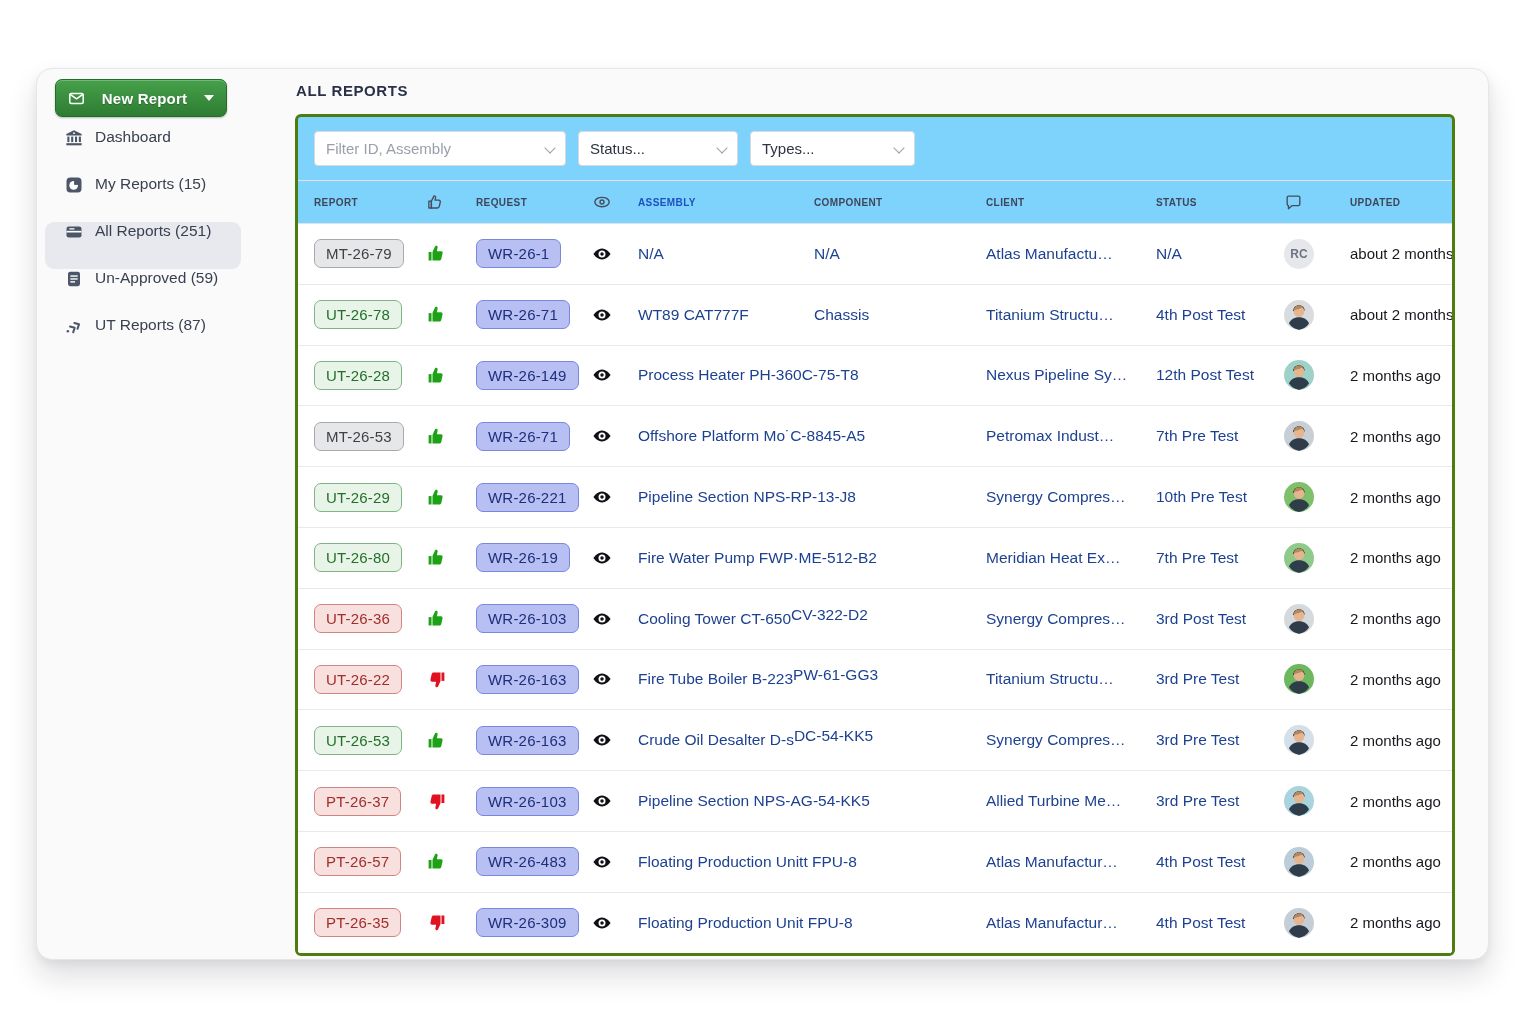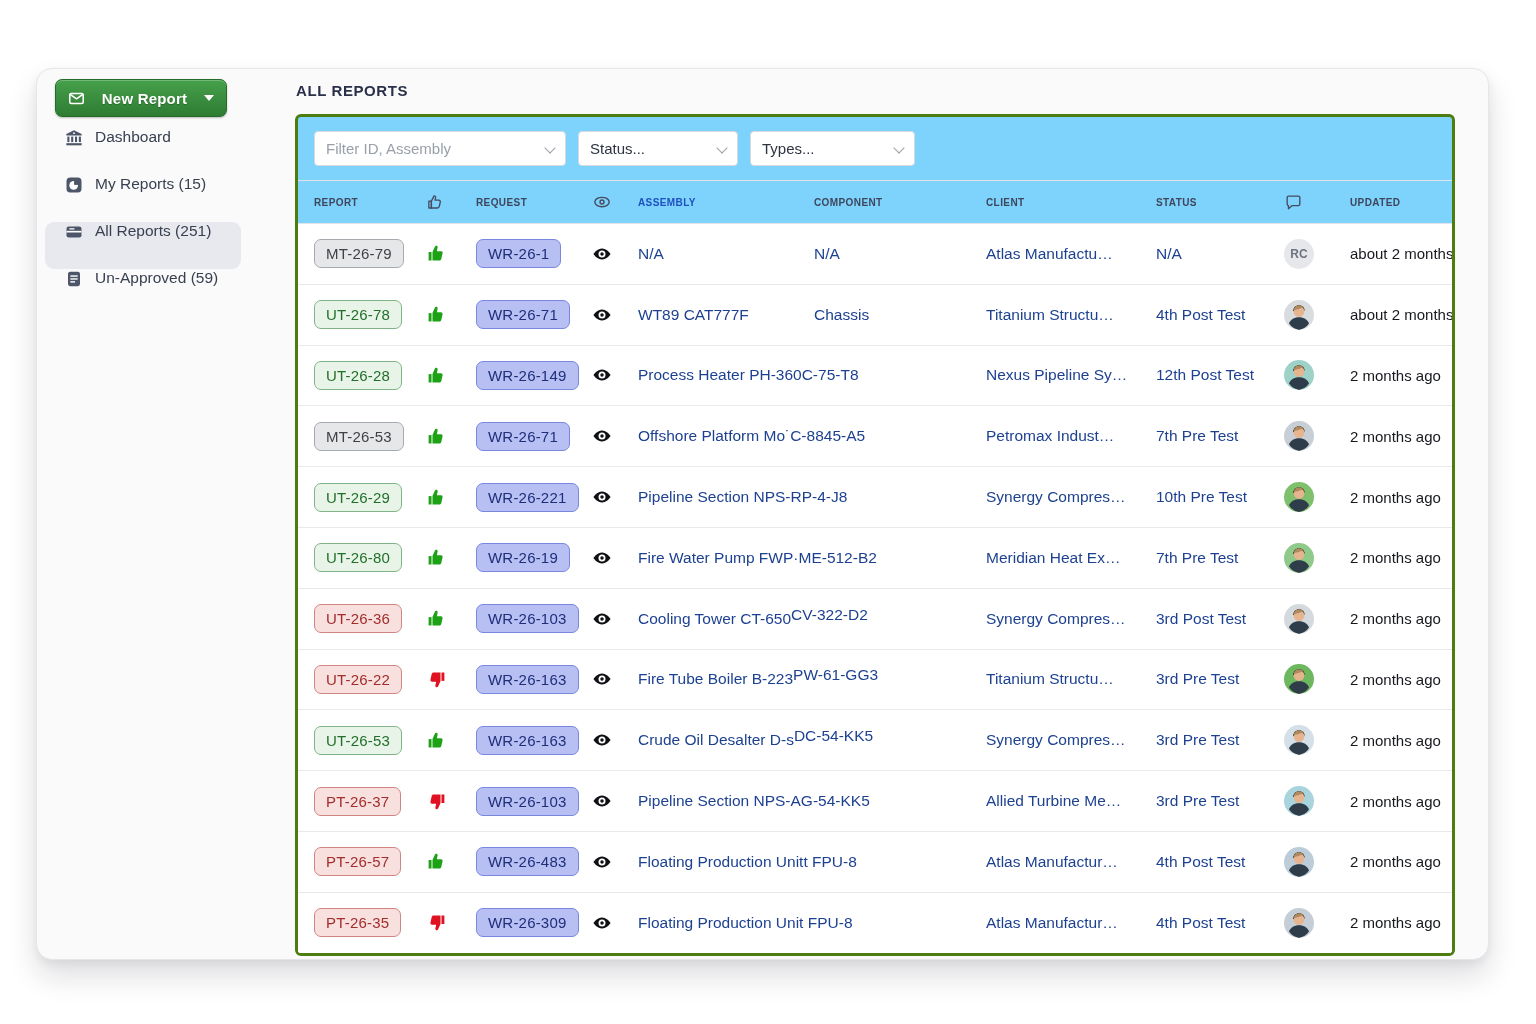--- a/index.html
+++ b/index.html
@@ -139,20 +139,30 @@
         <span class="nav-ic">
           <svg viewBox="0 0 24 24">
             <rect x="4.8" y="3.4" width="14.4" height="17.2" rx="2.6" fill="#4d5669"></rect>
             <rect x="7.6" y="7.6" width="8.8" height="1.7" fill="#ffffff"></rect>
             <rect x="7.6" y="11.1" width="8.8" height="1.7" fill="#ffffff"></rect>
             <rect x="7.6" y="14.6" width="5.6" height="1.7" fill="#ffffff"></rect>
           </svg>
         </span>
         <span>Un-Approved (59)</span>
       </div>
+      <div class="nav-item" data-active="false">
+        <span class="nav-ic">
+          <svg viewBox="0 0 24 24" fill="none" stroke="#4d5669" stroke-width="2.4" stroke-linecap="round" stroke-linejoin="round">
+            <circle cx="4.6" cy="18.4" r="1.5" fill="#4d5669" stroke="none"></circle>
+            <path d="M7.2 12.6 L12.8 14.2 L11 19.6"></path>
+            <path d="M12.4 8.4 L18 10 L16.2 15.4"></path>
+          </svg>
+        </span>
+        <span>UT Reports (87)</span>
+      </div>
     </div>
   </div>
 
   <div class="main">
     <h1 class="page-title">ALL REPORTS</h1>
 
     <div class="card">
 
       <div class="filter-row">
         <div class="fld">
@@ -367,21 +377,21 @@
               <span class="badge request">WR-26-221</span>
             </div>
             <div class="eye">
               <svg width="20" height="20" viewBox="0 0 24 24">
                 <path d="M12 5.4C6.6 5.4 2.6 10.6 1.7 12c.9 1.4 4.9 6.6 10.3 6.6S21.4 13.4 22.3 12C21.4 10.6 17.4 5.4 12 5.4z" fill="#101114"></path>
                 <circle cx="12" cy="12" r="4.2" fill="#ffffff"></circle>
                 <circle cx="12" cy="12" r="2.1" fill="#101114"></circle>
               </svg>
             </div>
             <div class="cell-txt">
-              <span>Pipeline Section NPS-RP-4-J8</span><span class="asm-sup"></span>
+              <span>Pipeline Section NPS-RP-13-J8</span><span class="asm-sup"></span>
             </div>
             <div class="cell-txt"></div>
             <div class="cell-txt">Synergy Compres…</div>
             <div class="cell-txt">10th Pre Test</div>
             <div>
               <div class="avatar" data-avatar-type="photo" style="background: rgb(127, 192, 108);">
 
                 <svg class="av-photo" viewBox="0 0 30 30">
                   <path d="M9.2 11.2c.2-3.6 2.5-5.9 5.8-5.9s5.6 2.3 5.8 5.9c-.9-2.1-1.8-3-2.6-3.2-1.3 1-5.4 1.5-9 3.2z" fill="#a8severity"></path>
                   <circle cx="15" cy="11.6" r="5.3" fill="#e6b48e"></circle>

